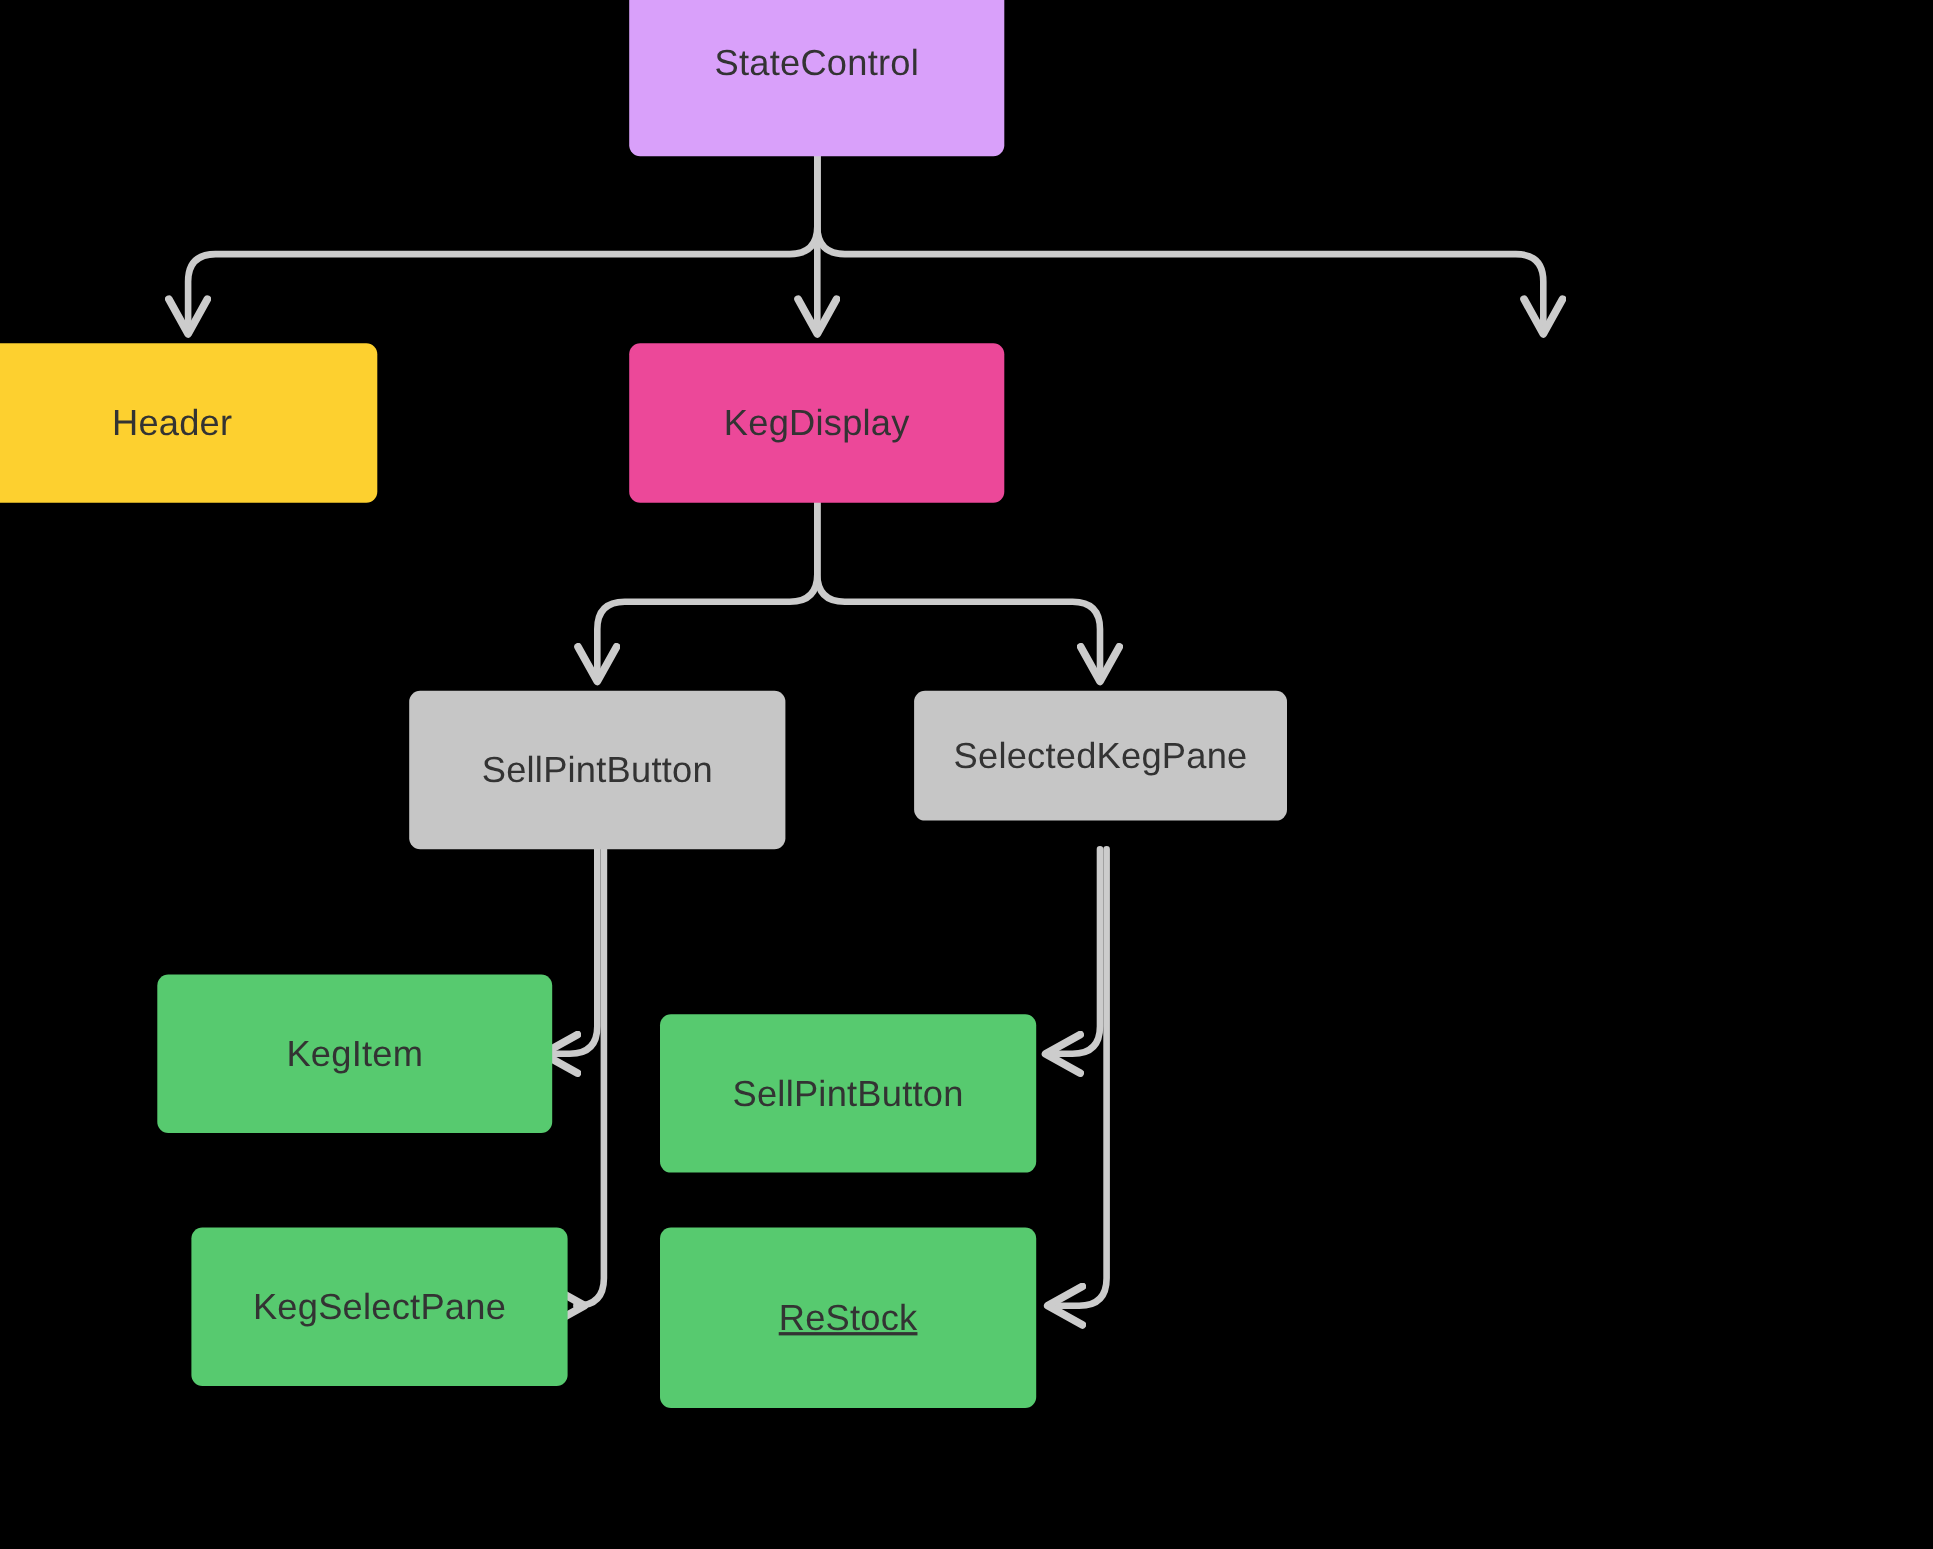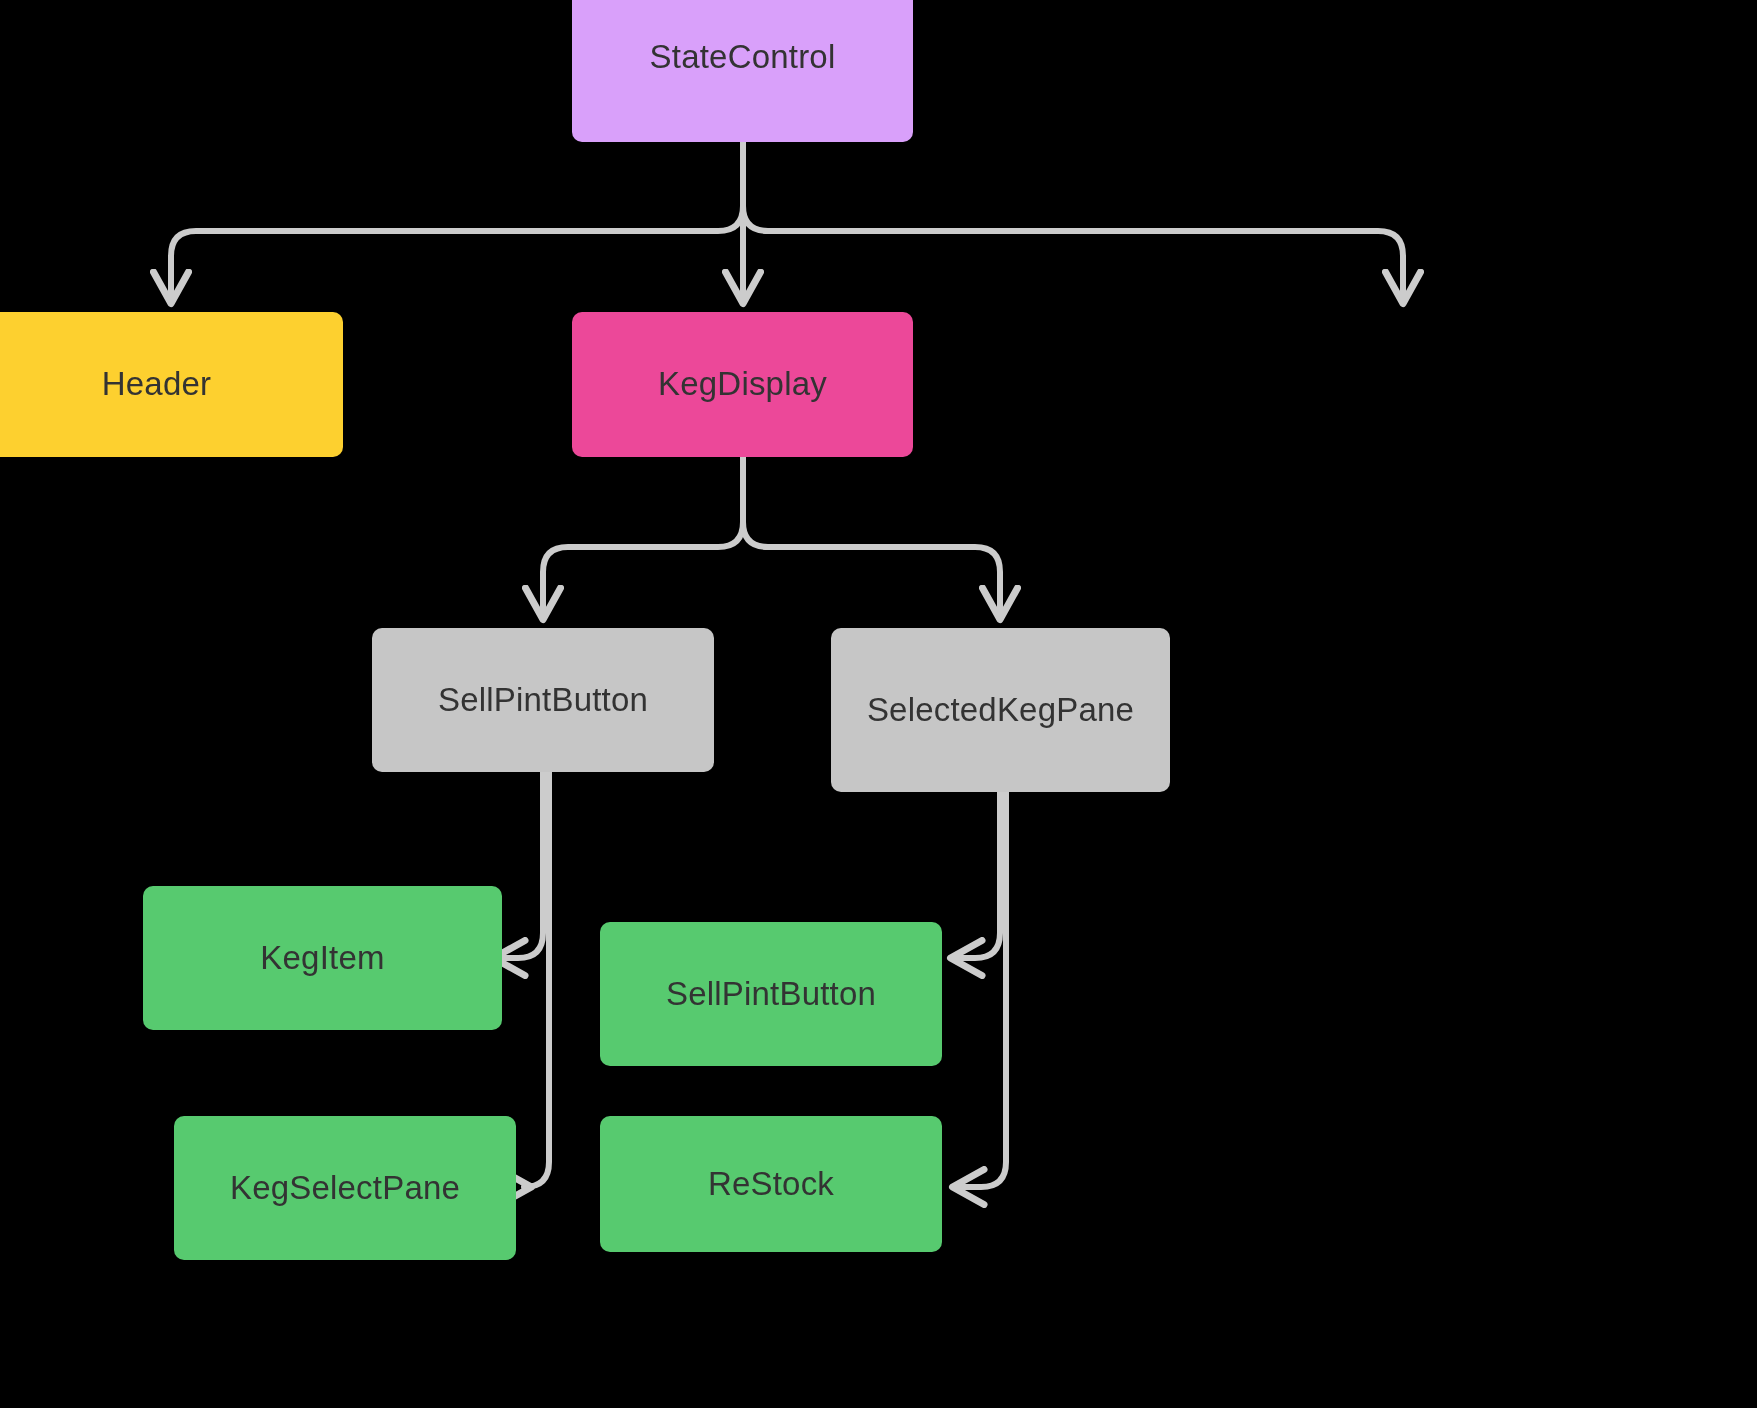--- a/index.html
+++ b/index.html
@@ -87,33 +87,33 @@
 
   <div class="node" style="left:572px; top:312px; width:341px; height:145px; background:#ec4899;">
     <span class="node-label">KegDisplay</span>
   </div>
 
 
   <div class="node" style="left:372px; top:628px; width:342px; height:144px; background:#c6c6c6;">
     <span class="node-label">SellPintButton</span>
   </div>
 
-  <div class="node" style="left:831px; top:628px; width:339px; height:164px; background:#c6c6c6;">
+  <div class="node" style="left:831px; top:628px; width:339px; height:118px; background:#c6c6c6;">
     <span class="node-label">SelectedKegPane</span>
   </div>
 
   <div class="node" style="left:143px; top:886px; width:359px; height:144px; background:#57ca6f;">
     <span class="node-label">KegItem</span>
   </div>
 
   <div class="node" style="left:600px; top:886px; width:342px; height:144px; background:#57ca6f;margin-top:36px;">
     <span class="node-label">SellPintButton</span>
   </div>
 
   <div class="node" style="left:174px; top:1116px; width:342px; height:144px; background:#57ca6f;">
     <span class="node-label">KegSelectPane</span>
   </div>
 
-  <div class="node" style="left:600px; top:1116px; width:342px; height:136px; background:#57ca6f;">
+  <div class="node" style="left:600px; top:1116px; width:342px; height:164px; background:#57ca6f;text-decoration:underline;">
     <span class="node-label">ReStock</span>
   </div>
 
 </div>
 
 </body></html>

